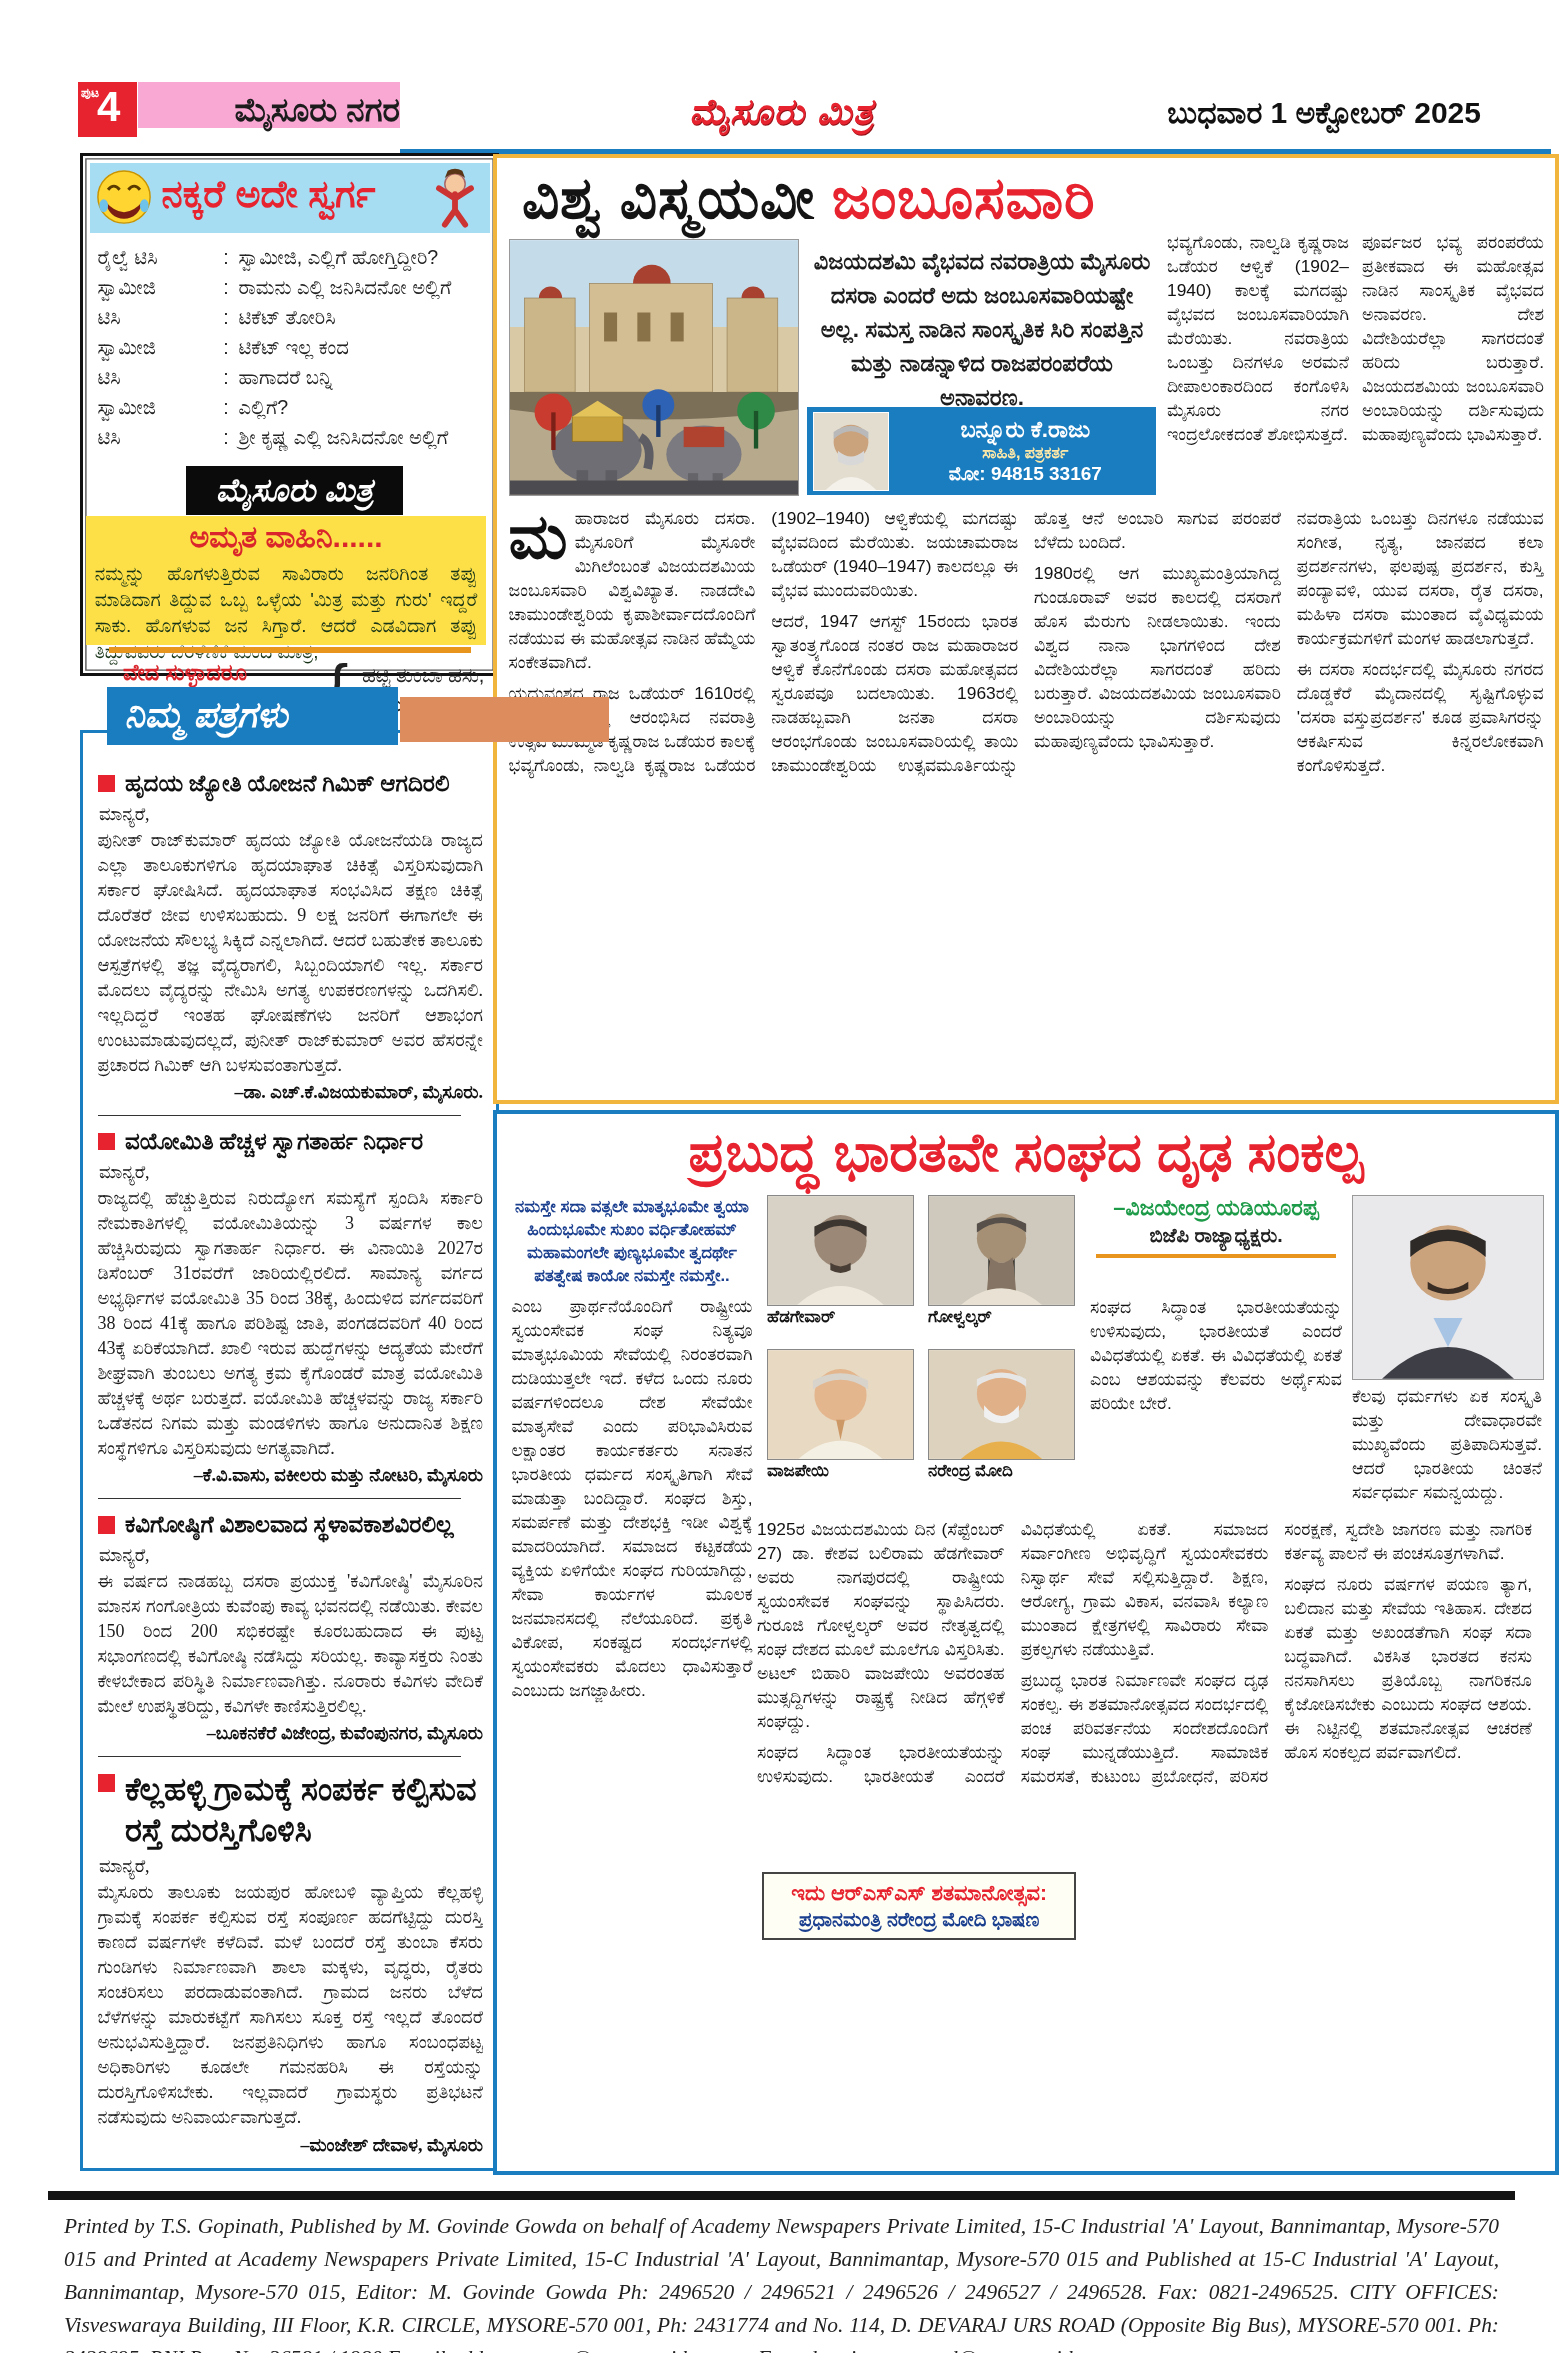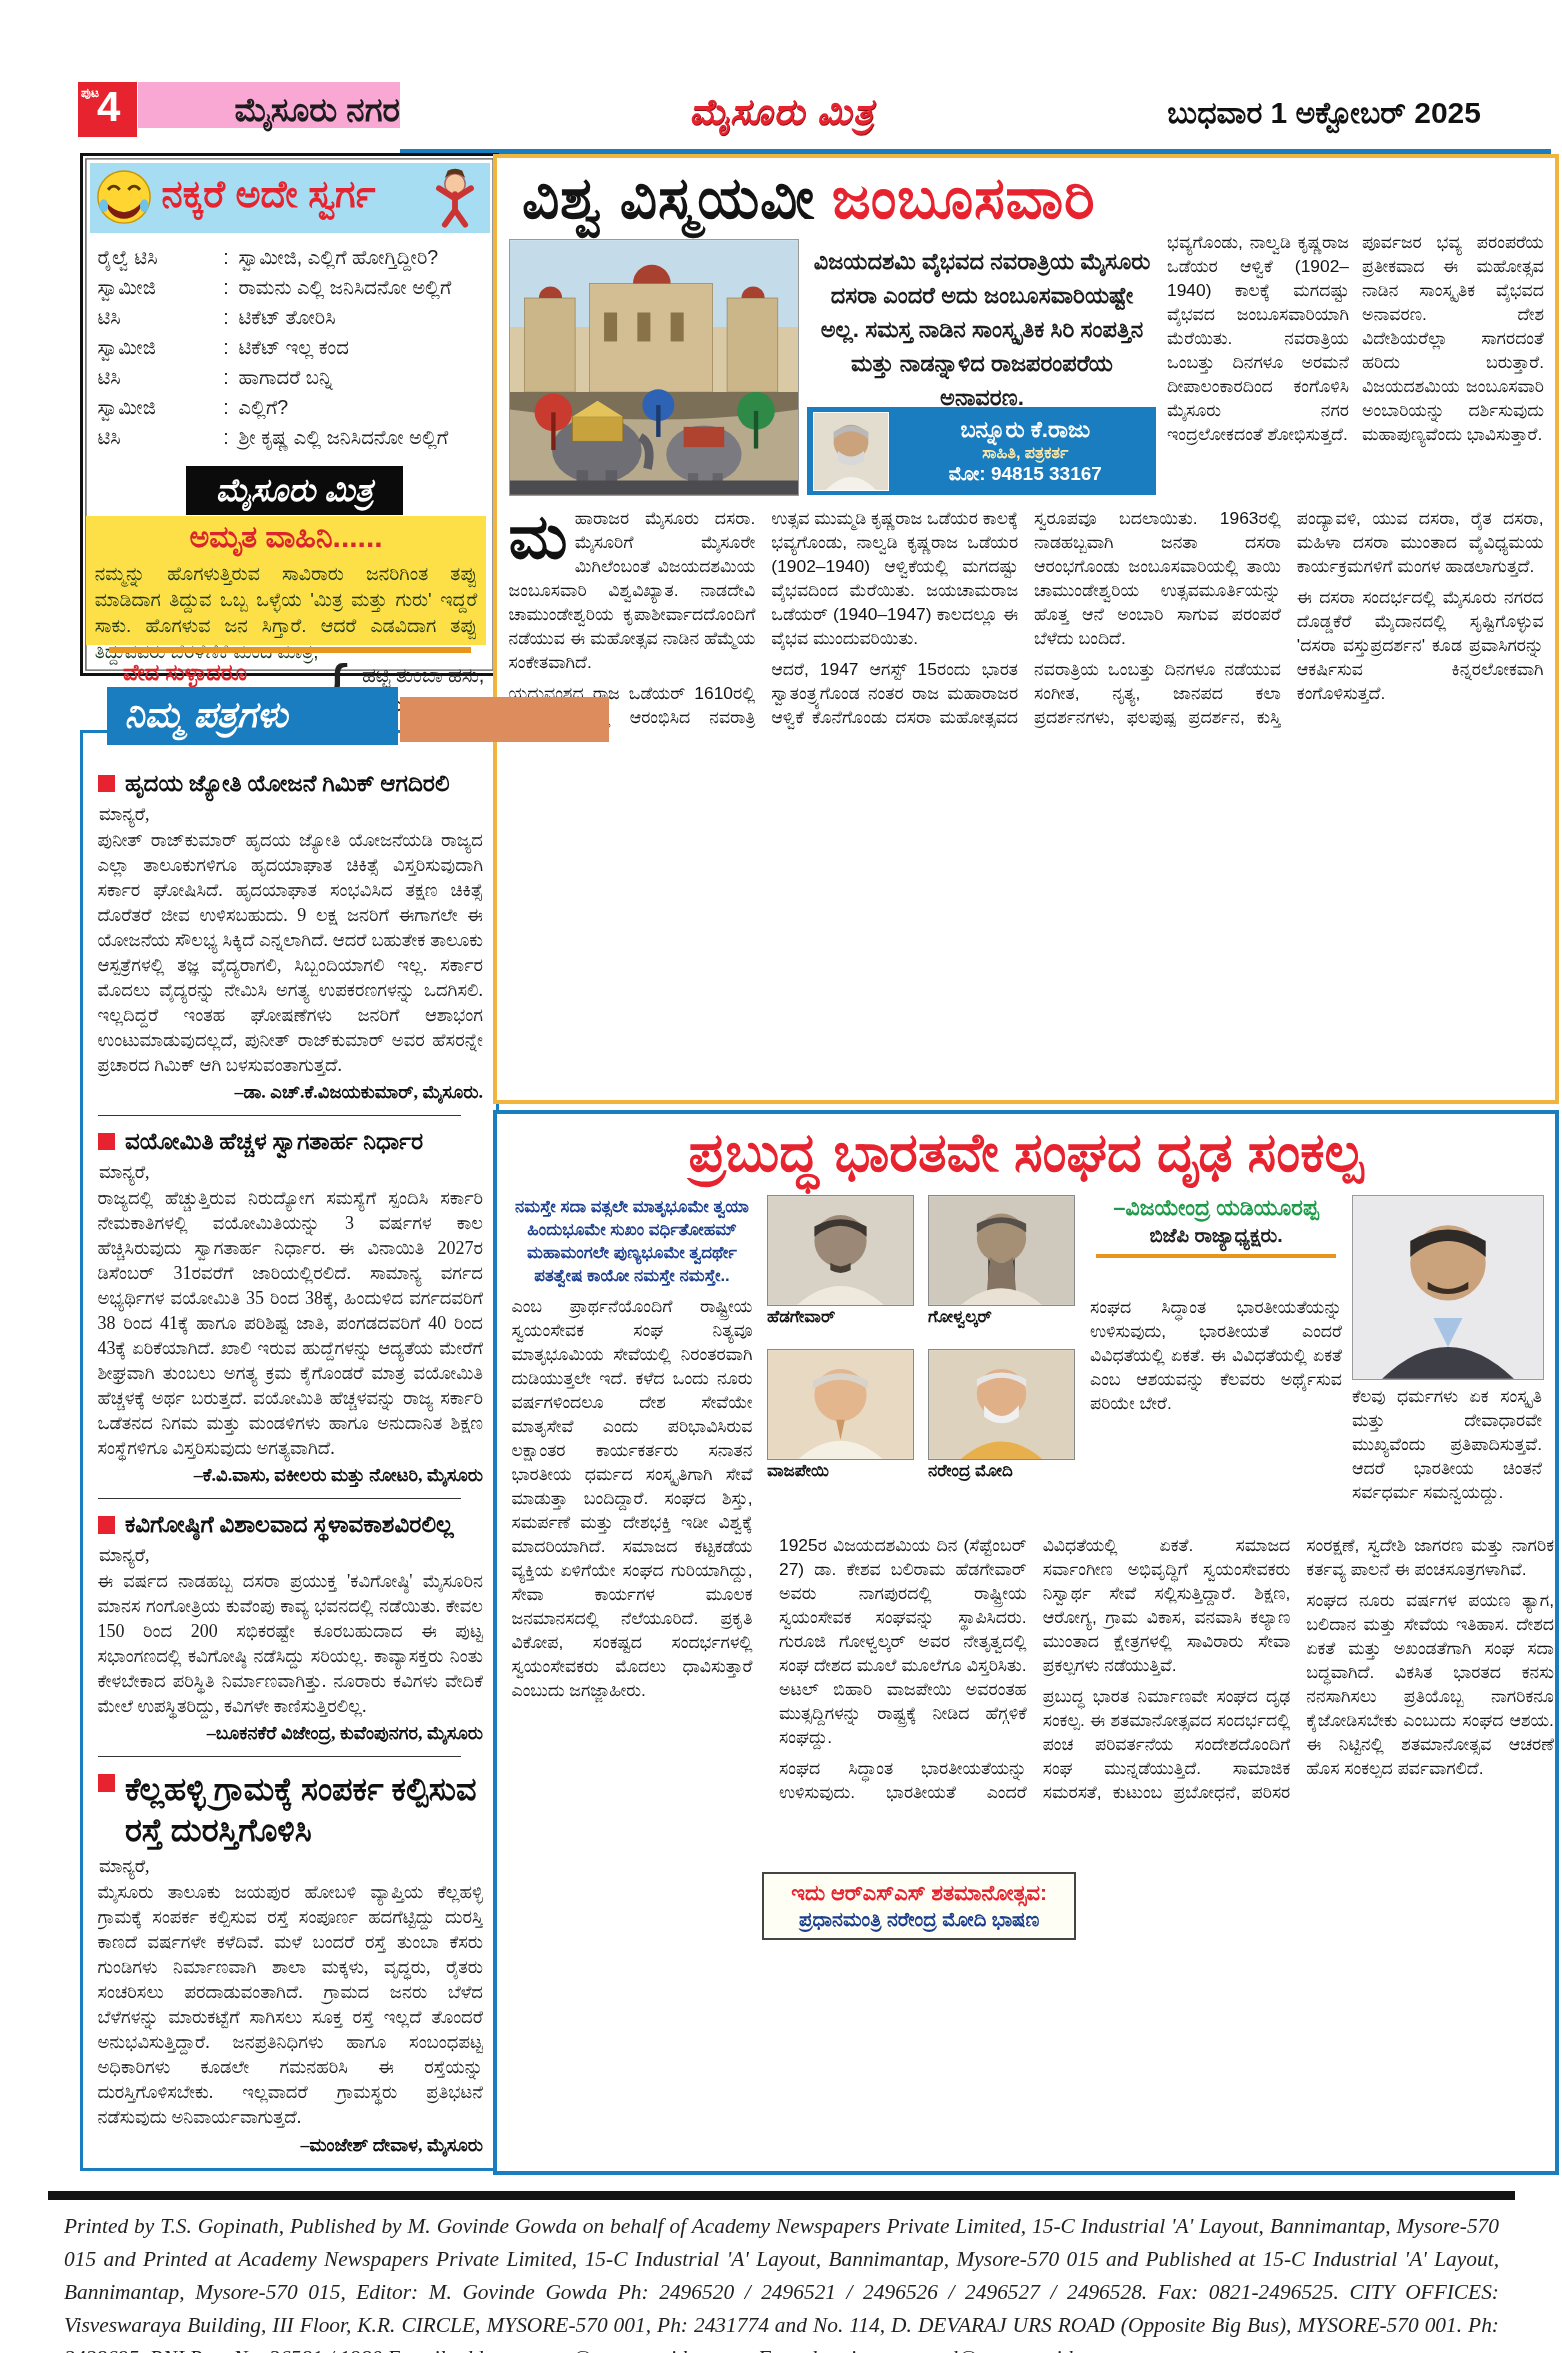--- a/index.html
+++ b/index.html
@@ -100,22 +100,22 @@
   .sa-ph{position:absolute;width:145px;}
   .sa-ph .ph-img{width:145px;height:109px;border:0.7px solid #888;}
   .sa-ph .ph-cap{text-align:left;font-size:16.7px;font-weight:bold;margin-top:1.4px;}
   .sa-byline{position:absolute;left:593px;top:81px;width:252px;text-align:center;}
   .sa-by-name{font-size:22px;font-weight:bold;color:#1d9b48;}
   .sa-by-role{font-size:19.6px;font-weight:bold;color:#222;margin-top:2.9px;}
   .sa-by-rule{height:4.3px;background:#e8951d;margin:7.2px 5.8px 0 5.8px;}
   .sa-col3{left:593px;top:181px;width:252px;height:210px;}
   .sa-photo-right{position:absolute;left:855px;top:81px;width:190px;height:183px;border:0.7px solid #999;}
   .sa-col4{left:855px;top:270px;width:190px;height:122px;}
-  .sa-bottom{position:absolute;left:282px;top:403px;width:775px;height:632px;
-             column-count:3;column-gap:16px;font-size:17.4px;line-height:24px;text-align:justify;overflow:hidden;margin-top:16px;}
+  .sa-bottom{position:absolute;left:260px;top:403px;width:775px;height:632px;
+             column-count:3;column-gap:16px;font-size:17.4px;line-height:24px;text-align:justify;overflow:hidden;}
   .sa-inset{position:absolute;left:265px;top:758px;width:293px;background:#fffef5;
             border:2.2px solid #444;padding:7.2px 8.7px;z-index:5;text-align:center;}
   .sa-inset-l1{font-size:21px;font-weight:bold;color:#e6232e;}
   .sa-inset-l2{font-size:19.6px;font-weight:bold;color:#1b3f8f;margin-top:2.9px;}
 
   
   .footer-rule{left:48px;top:2191px;width:1467px;height:8.7px;background:#141414;}
   .footer-text{left:64px;top:2210px;width:1435px;font-family:"Liberation Serif",serif;
                font-style:italic;font-size:21.4px;line-height:33px;color:#222;text-align:justify;}
 </style>
@@ -327,20 +327,21 @@
 
     <div class="ma-body-top">
       <p>ಭವ್ಯಗೊಂಡು, ನಾಲ್ವಡಿ ಕೃಷ್ಣರಾಜ ಒಡೆಯರ ಆಳ್ವಿಕೆ (1902–1940) ಕಾಲಕ್ಕೆ ಮಗದಷ್ಟು ವೈಭವದ ಜಂಬೂಸವಾರಿಯಾಗಿ ಮೆರೆಯಿತು. ನವರಾತ್ರಿಯ ಒಂಬತ್ತು ದಿನಗಳೂ ಅರಮನೆ ದೀಪಾಲಂಕಾರದಿಂದ ಕಂಗೊಳಿಸಿ ಮೈಸೂರು ನಗರ ಇಂದ್ರಲೋಕದಂತೆ ಶೋಭಿಸುತ್ತದೆ.</p>
       <p>ಪೂರ್ವಜರ ಭವ್ಯ ಪರಂಪರೆಯ ಪ್ರತೀಕವಾದ ಈ ಮಹೋತ್ಸವ ನಾಡಿನ ಸಾಂಸ್ಕೃತಿಕ ವೈಭವದ ಅನಾವರಣ. ದೇಶ ವಿದೇಶಿಯರೆಲ್ಲಾ ಸಾಗರದಂತೆ ಹರಿದು ಬರುತ್ತಾರೆ. ವಿಜಯದಶಮಿಯ ಜಂಬೂಸವಾರಿ ಅಂಬಾರಿಯನ್ನು ದರ್ಶಿಸುವುದು ಮಹಾಪುಣ್ಯವೆಂದು ಭಾವಿಸುತ್ತಾರೆ.</p>
     </div>
 
     <div class="ma-body-main">
       <p><span class="dropcap">ಮ</span><span>ಹಾರಾಜರ ಮೈಸೂರು ದಸರಾ. ಮೈಸೂರಿಗೆ ಮೈಸೂರೇ ಮಿಗಿಲೆಂಬಂತೆ ವಿಜಯದಶಮಿಯ ಜಂಬೂಸವಾರಿ ವಿಶ್ವವಿಖ್ಯಾತ. ನಾಡದೇವಿ ಚಾಮುಂಡೇಶ್ವರಿಯ ಕೃಪಾಶೀರ್ವಾದದೊಂದಿಗೆ ನಡೆಯುವ ಈ ಮಹೋತ್ಸವ ನಾಡಿನ ಹೆಮ್ಮೆಯ ಸಂಕೇತವಾಗಿದೆ.</span></p>
       <p>ಯದುವಂಶದ ರಾಜ ಒಡೆಯರ್ 1610ರಲ್ಲಿ ಶ್ರೀರಂಗಪಟ್ಟಣದಲ್ಲಿ ಆರಂಭಿಸಿದ ನವರಾತ್ರಿ ಉತ್ಸವ ಮುಮ್ಮಡಿ ಕೃಷ್ಣರಾಜ ಒಡೆಯರ ಕಾಲಕ್ಕೆ ಭವ್ಯಗೊಂಡು, ನಾಲ್ವಡಿ ಕೃಷ್ಣರಾಜ ಒಡೆಯರ (1902–1940) ಆಳ್ವಿಕೆಯಲ್ಲಿ ಮಗದಷ್ಟು ವೈಭವದಿಂದ ಮೆರೆಯಿತು. ಜಯಚಾಮರಾಜ ಒಡೆಯರ್ (1940–1947) ಕಾಲದಲ್ಲೂ ಈ ವೈಭವ ಮುಂದುವರಿಯಿತು.</p>
       <p>ಆದರೆ, 1947 ಆಗಸ್ಟ್ 15ರಂದು ಭಾರತ ಸ್ವಾತಂತ್ರ್ಯಗೊಂಡ ನಂತರ ರಾಜ ಮಹಾರಾಜರ ಆಳ್ವಿಕೆ ಕೊನೆಗೊಂಡು ದಸರಾ ಮಹೋತ್ಸವದ ಸ್ವರೂಪವೂ ಬದಲಾಯಿತು. 1963ರಲ್ಲಿ ನಾಡಹಬ್ಬವಾಗಿ ಜನತಾ ದಸರಾ ಆರಂಭಗೊಂಡು ಜಂಬೂಸವಾರಿಯಲ್ಲಿ ತಾಯಿ ಚಾಮುಂಡೇಶ್ವರಿಯ ಉತ್ಸವಮೂರ್ತಿಯನ್ನು ಹೊತ್ತ ಆನೆ ಅಂಬಾರಿ ಸಾಗುವ ಪರಂಪರೆ ಬೆಳೆದು ಬಂದಿದೆ.</p>
+      <p>1980ರಲ್ಲಿ ಆಗ ಮುಖ್ಯಮಂತ್ರಿಯಾಗಿದ್ದ ಗುಂಡೂರಾವ್ ಅವರ ಕಾಲದಲ್ಲಿ ದಸರಾಗೆ ಹೊಸ ಮೆರುಗು ನೀಡಲಾಯಿತು. ಇಂದು ವಿಶ್ವದ ನಾನಾ ಭಾಗಗಳಿಂದ ದೇಶ ವಿದೇಶಿಯರೆಲ್ಲಾ ಸಾಗರದಂತೆ ಹರಿದು ಬರುತ್ತಾರೆ. ವಿಜಯದಶಮಿಯ ಜಂಬೂಸವಾರಿ ಅಂಬಾರಿಯನ್ನು ದರ್ಶಿಸುವುದು ಮಹಾಪುಣ್ಯವೆಂದು ಭಾವಿಸುತ್ತಾರೆ.</p>
       <p>ನವರಾತ್ರಿಯ ಒಂಬತ್ತು ದಿನಗಳೂ ನಡೆಯುವ ಸಂಗೀತ, ನೃತ್ಯ, ಜಾನಪದ ಕಲಾ ಪ್ರದರ್ಶನಗಳು, ಫಲಪುಷ್ಪ ಪ್ರದರ್ಶನ, ಕುಸ್ತಿ ಪಂದ್ಯಾವಳಿ, ಯುವ ದಸರಾ, ರೈತ ದಸರಾ, ಮಹಿಳಾ ದಸರಾ ಮುಂತಾದ ವೈವಿಧ್ಯಮಯ ಕಾರ್ಯಕ್ರಮಗಳಿಗೆ ಮಂಗಳ ಹಾಡಲಾಗುತ್ತದೆ.</p>
       <p>ಈ ದಸರಾ ಸಂದರ್ಭದಲ್ಲಿ ಮೈಸೂರು ನಗರದ ದೊಡ್ಡಕೆರೆ ಮೈದಾನದಲ್ಲಿ ಸೃಷ್ಟಿಗೊಳ್ಳುವ 'ದಸರಾ ವಸ್ತುಪ್ರದರ್ಶನ' ಕೂಡ ಪ್ರವಾಸಿಗರನ್ನು ಆಕರ್ಷಿಸುವ ಕಿನ್ನರಲೋಕವಾಗಿ ಕಂಗೊಳಿಸುತ್ತದೆ.</p>
     </div>
   </div>
 
   <div class="abs sec-art">
     <div class="sa-headline">ಪ್ರಬುದ್ಧ ಭಾರತವೇ ಸಂಘದ ದೃಢ ಸಂಕಲ್ಪ</div>
 
     <div class="sa-col sa-col1">
       <p class="sa-prayer">ನಮಸ್ತೇ ಸದಾ ವತ್ಸಲೇ ಮಾತೃಭೂಮೇ ತ್ವಯಾ ಹಿಂದುಭೂಮೇ ಸುಖಂ ವರ್ಧಿತೋಹಮ್ ಮಹಾಮಂಗಲೇ ಪುಣ್ಯಭೂಮೇ ತ್ವದರ್ಥೇ ಪತತ್ವೇಷ ಕಾಯೋ ನಮಸ್ತೇ ನಮಸ್ತೇ..</p>

